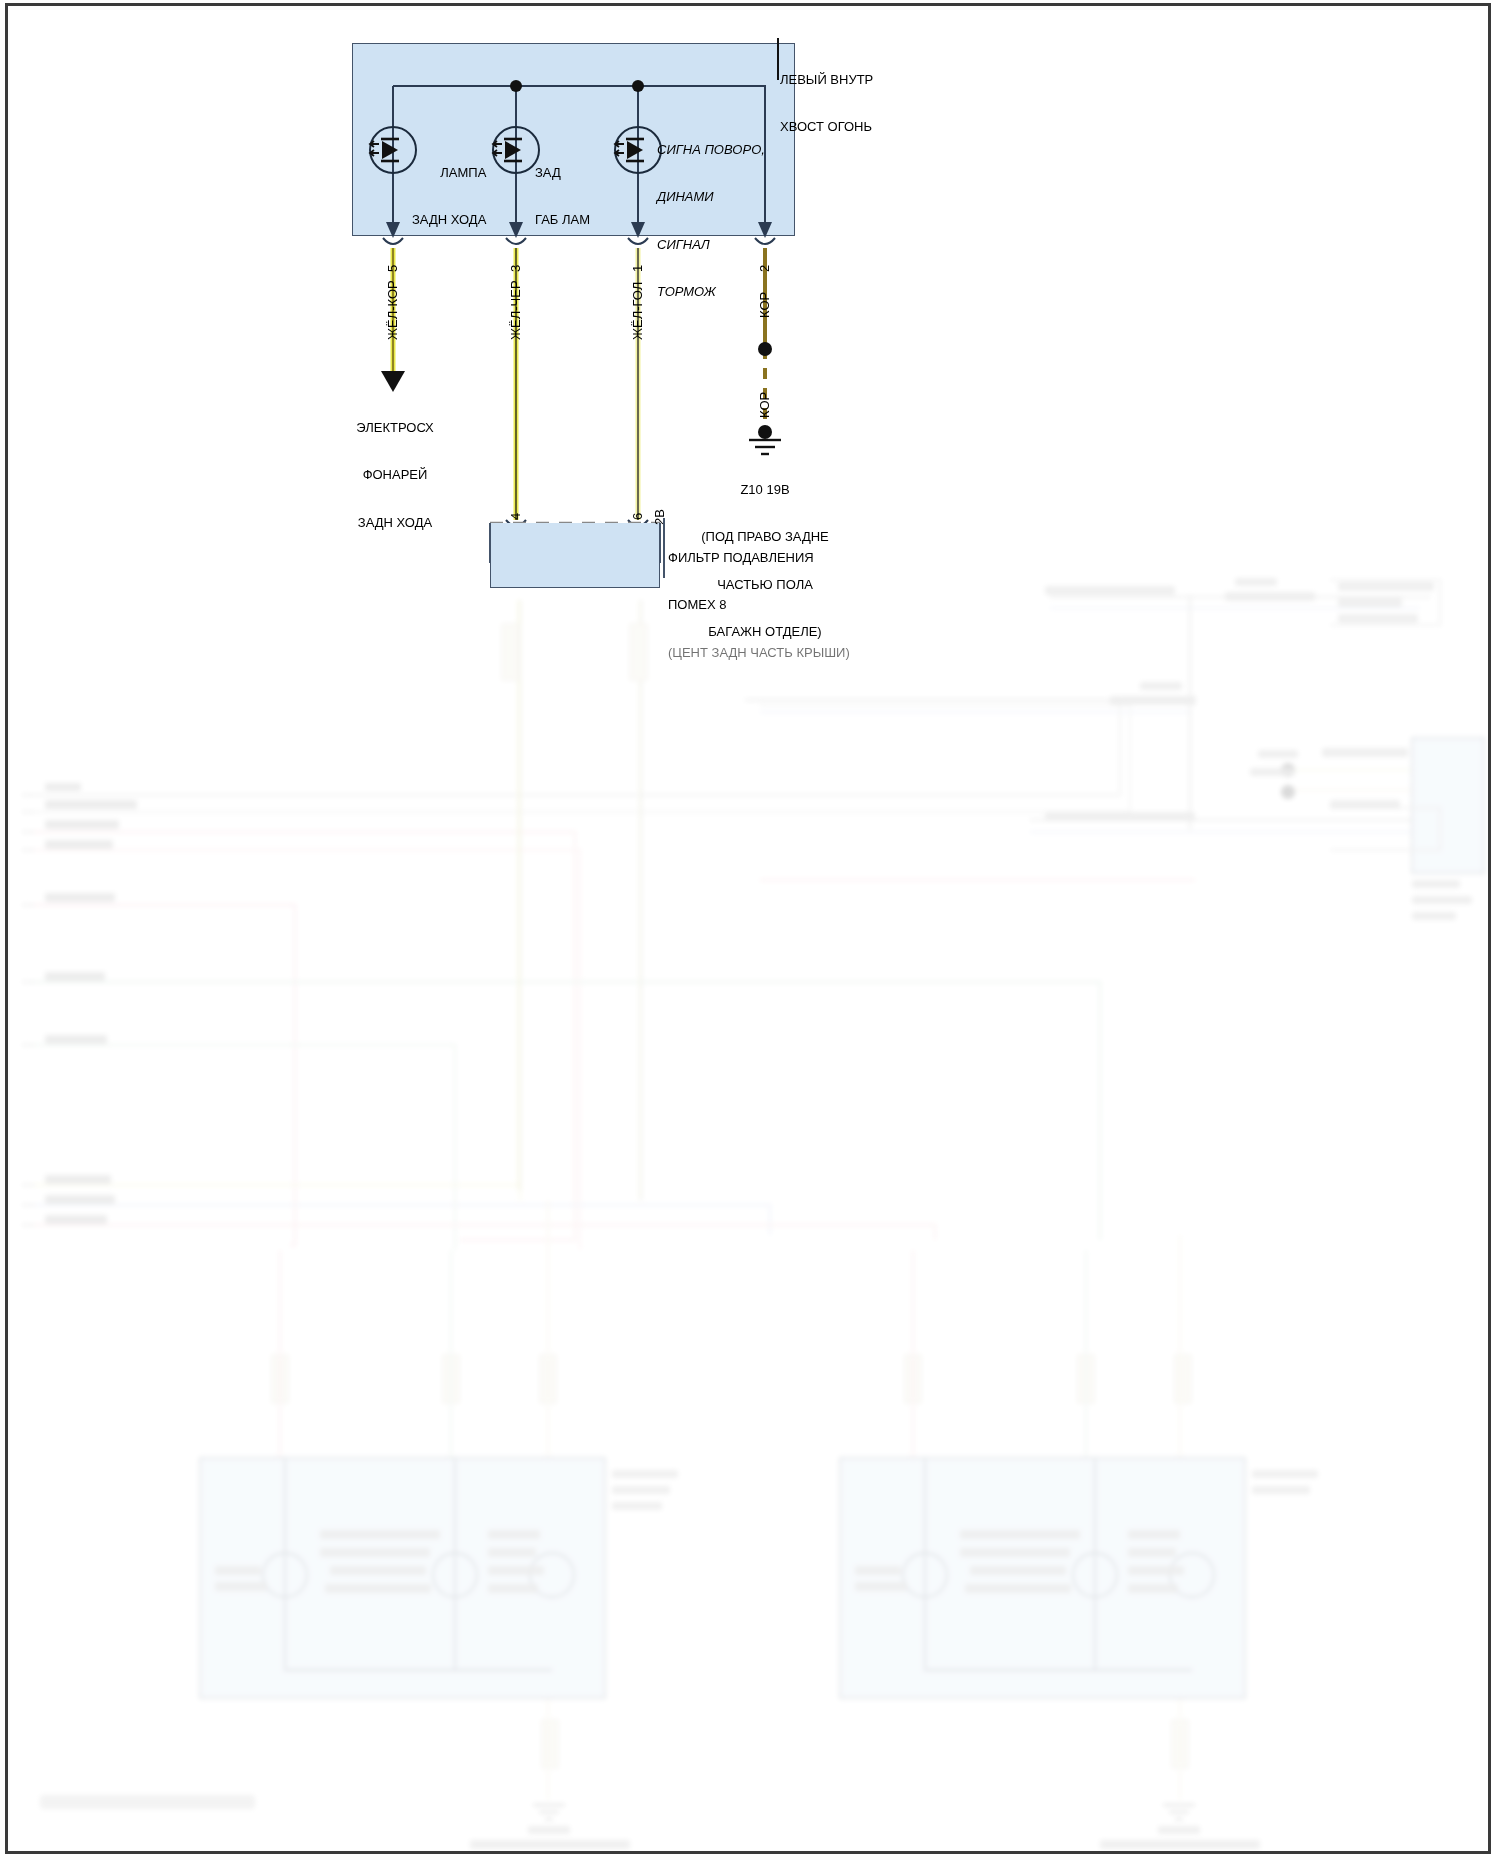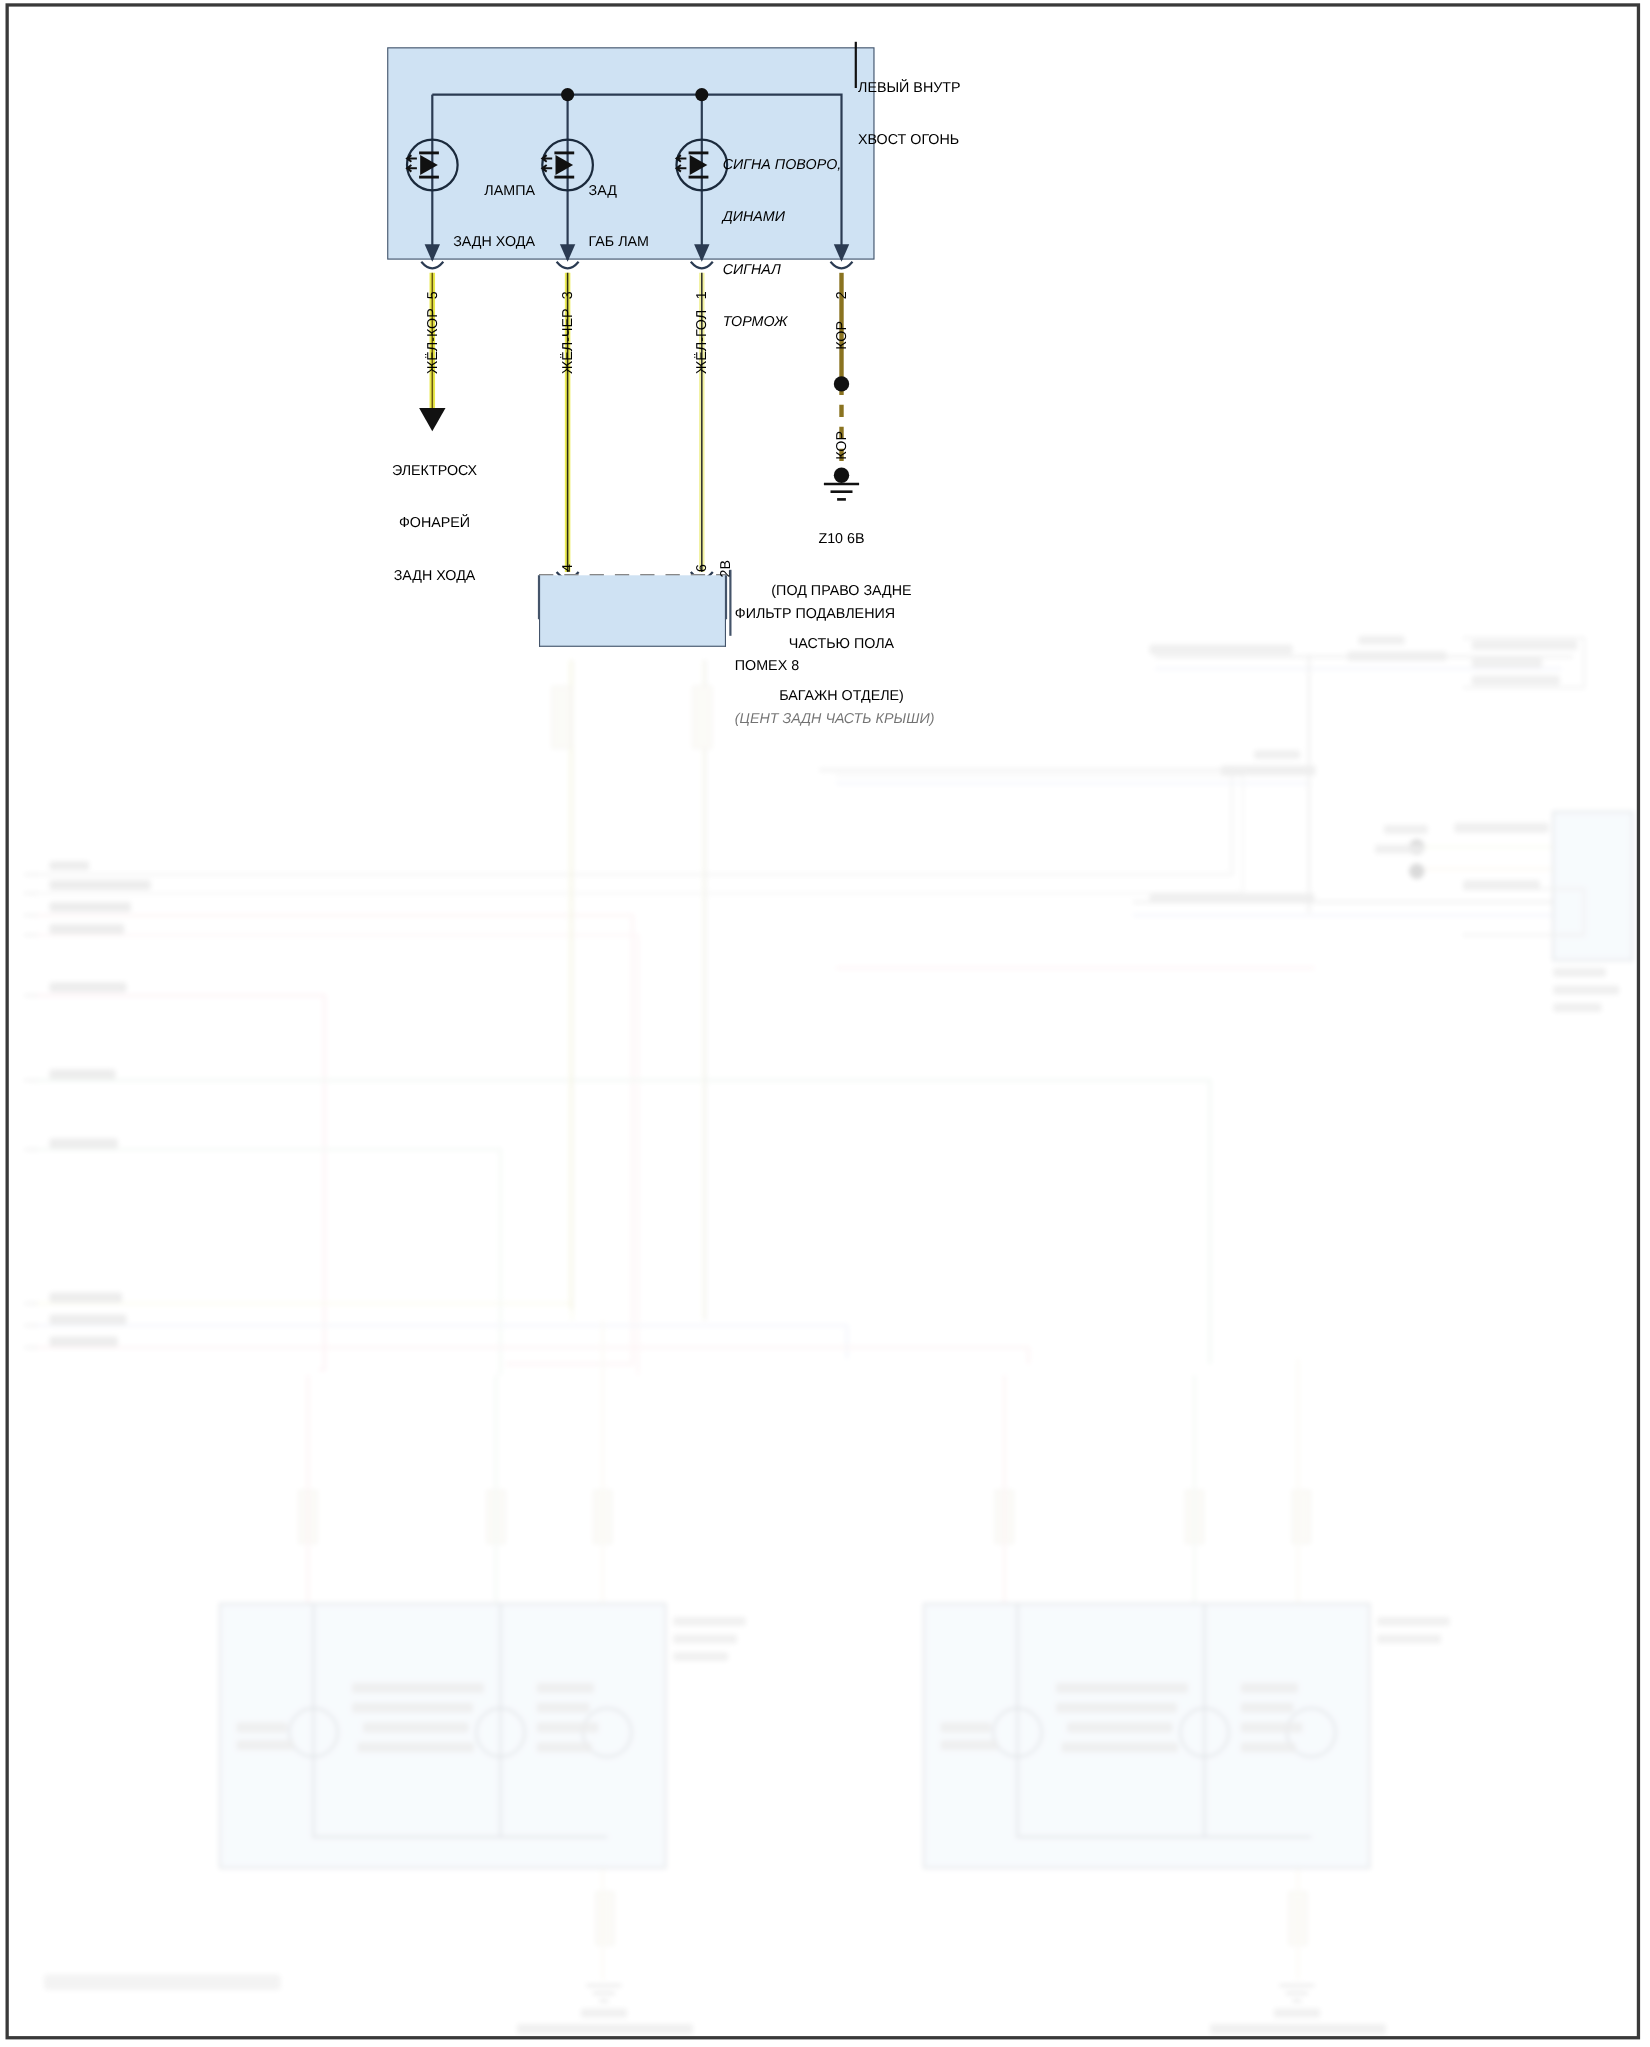--- a/index.html
+++ b/index.html
@@ -389,34 +389,34 @@
     <div class="vlbl" style="left:757px; top:318px;">КОР</div>
     <div class="vlbl" style="left:757px; top:418px;">КОР</div>
 
     <div class="lbl ctr" style="left:310px; top:388px; width:170px;">
       <div>ЭЛЕКТРОСХ</div>
       <div>ФОНАРЕЙ</div>
       <div>ЗАДН ХОДА</div>
     </div>
 
     <div class="lbl ctr" style="left:650px; top:450px; width:230px;">
-      <div>Z10 6B</div>
+      <div>Z10 19B</div>
       <div>(ПОД ПРАВО ЗАДНЕ</div>
       <div>ЧАСТЬЮ ПОЛА</div>
       <div>БАГАЖН ОТДЕЛЕ)</div>
     </div>
 
     <div class="pin" style="left:508px; top:520px;">4</div>
     <div class="pin" style="left:630px; top:520px;">6</div>
     <div class="pin" style="left:652px; top:525px;">2B</div>
 
     <div class="lbl" style="left:668px; top:518px; width:310px;">
       <div>ФИЛЬТР ПОДАВЛЕНИЯ</div>
       <div>ПОМЕХ 8</div>
-      <div style="opacity:.55;font-style:italic;">(ЦЕНТ ЗАДН ЧАСТЬ КРЫШИ)</div>
+      <div style="opacity:.55;">(ЦЕНТ ЗАДН ЧАСТЬ КРЫШИ)</div>
     </div>
     <div style="position:absolute;left:663px;top:518px;width:2px;height:60px;background:#44546a;"></div>
 
   </div>
 
   <div id="frame"></div>
 
 </div>
 
 </body></html>

